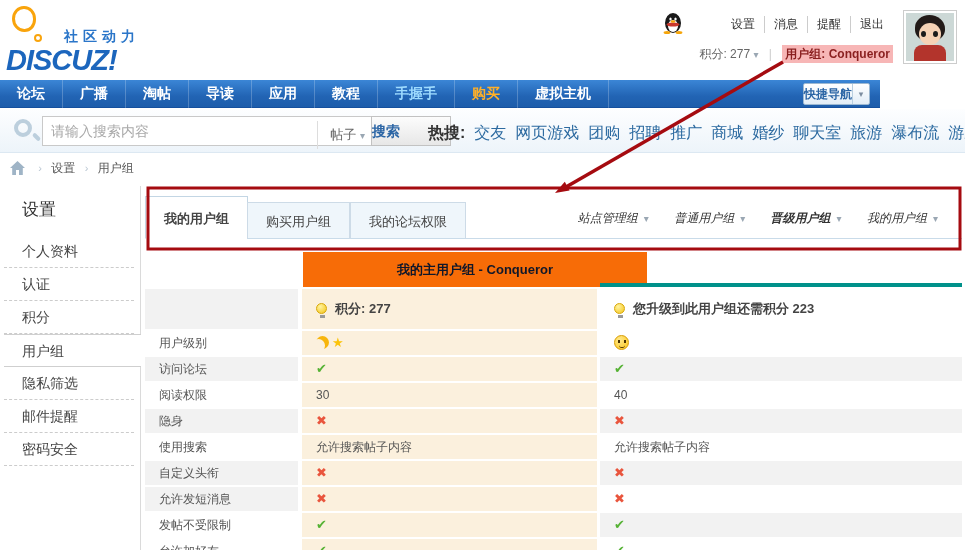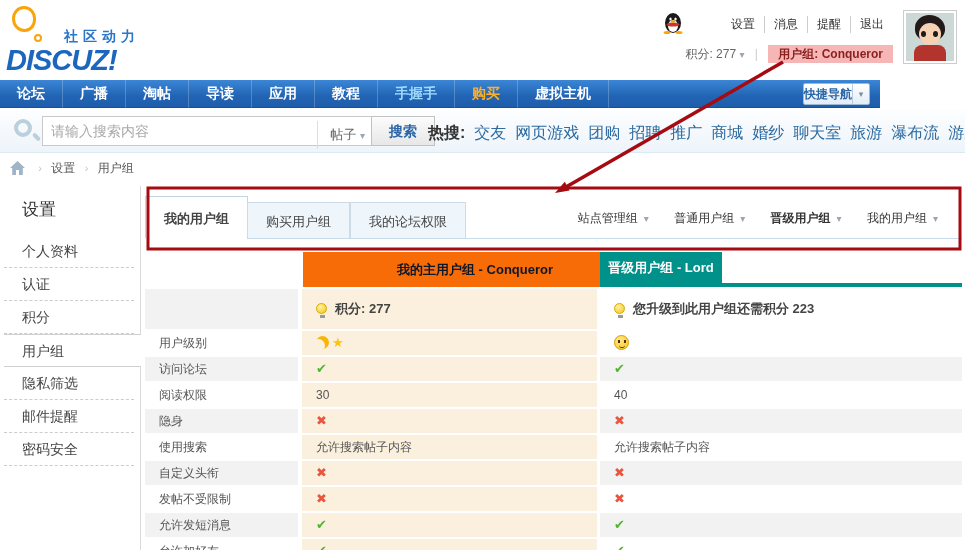--- a/index.html
+++ b/index.html
@@ -16,21 +16,21 @@
   .logo-tagline { position:absolute; left:56px; top:24px; color:#2b76c9; font-size:14px;
                   letter-spacing:5px; font-weight:bold; }
   .logo-text { position:absolute; left:-2px; top:40px; color:#1c66bd; font-size:29px;
                font-weight:bold; font-style:italic; letter-spacing:-1px; }
   .hdr-links { position:absolute; top:16px; right:72px; font-size:12px; color:#333; }
   .hdr-links .lk { display:inline-block; padding:0 9px; border-left:1px solid #ccc; cursor:pointer; }
   .hdr-links .lk:first-child { border-left:none; }
   .qq-pen { position:absolute; top:12px; right:282px; width:20px; height:22px; }
   .hdr-row2 { position:absolute; top:46px; right:72px; font-size:12px; color:#666; white-space:nowrap; }
   .caret { color:#9aa7b3; font-size:10px; }
-  .ug-hl { background:#f7b6b6; color:#8a1f1f; font-weight:bold; padding:2px 10px; }
+  .ug-hl { background:#f7b6b6; color:#8a1f1f; font-weight:bold; padding:2px 3px; }
   .sep-bar { color:#ccc; padding:0 7px; }
   .avatar { position:absolute; top:10px; right:8px; width:54px; height:54px; background:#fff;
             border:1px solid #ccc; padding:2px; }
   .avatar .bg { position:relative; width:100%; height:100%; background:#ccd8d6; overflow:hidden; }
   .avatar .hair { position:absolute; left:9px; top:2px; width:30px; height:26px; background:#221a18;
                   border-radius:50% 55% 45% 45%; }
   .avatar .face { position:absolute; left:13px; top:10px; width:22px; height:22px; background:#f6d2b5;
                   border-radius:50%; }
   .avatar .eye { position:absolute; top:18px; width:5px; height:6px; background:#1b1b1b; border-radius:50%; }
   .avatar .eL { left:15px; } .avatar .eR { left:27px; }
@@ -57,23 +57,23 @@
          border-radius:50%; }
   .mag:after { content:""; position:absolute; left:14px; top:12px; width:9px; height:4px;
                background:#bccfdd; transform:rotate(45deg); border-radius:2px; }
   .sbox { position:absolute; left:42px; top:7px; width:330px; height:30px; background:#fff;
           border:1px solid #c9c9c9; }
   .sbox input { position:absolute; left:8px; top:1px; width:240px; height:26px; border:none; outline:none;
                 font-size:14px; color:#333; font-family:inherit; }
   .sbox input::placeholder { color:#a9a9a9; }
   .stype { position:absolute; right:6px; top:4px; height:28px; line-height:28px; font-size:13px; color:#666;
            border-left:1px solid #ddd; padding-left:12px; cursor:pointer; }
-  .sbtn { position:absolute; left:371px; top:7px; width:64px; height:30px; border:1px solid #c2c2c2;
+  .sbtn { position:absolute; left:371px; top:7px; width:80px; height:30px; border:1px solid #c2c2c2;
           background:linear-gradient(#fcfcfc,#e7e7e7); color:#2b65a5; font-size:14px; font-weight:bold;
-          text-align:center; line-height:28px; cursor:pointer; }
+          text-align:left; line-height:28px; cursor:pointer; }
   .hot { position:absolute; left:428px; top:14px; font-size:16px; color:#444; white-space:nowrap; }
   .hot b { font-weight:bold; color:#333; }
   .hot a { color:#2c6aa0; text-decoration:none; margin-left:9px; cursor:pointer; }
 
   
   .crumb { position:absolute; left:10px; top:160px; font-size:12px; color:#666; }
   .crumb .h-ico { display:inline-block; vertical-align:-3px; margin-right:4px; }
   .crumb .c-sep { color:#b9c6d2; padding:0 6px; font-size:11px; }
   .crumb .c-lk { cursor:pointer; color:#555; }
 
@@ -89,21 +89,21 @@
 
   
   .tabbar { position:absolute; left:145px; top:196px; width:817px; height:43px;
             border-bottom:1px solid #c9dbe9; }
   .tab { position:absolute; bottom:-1px; height:37px; line-height:37px; padding:0 18px; font-size:13px;
          color:#444; background:#eff6fb; border:1px solid #cddbe7; border-bottom:1px solid #c9dbe9;
          cursor:pointer; }
   .tab.active { height:43px; line-height:43px; background:#fff; font-weight:bold;
                 border:1px solid #c3d6e4; border-bottom:1px solid #fff; }
   .t0 { left:0; } .t1 { left:102px; } .t2 { left:205px; }
-  .gfilters { position:absolute; right:24px; top:14px; font-size:12px; color:#333; }
+  .gfilters { position:absolute; right:24px; top:14px; font-size:12px; color:#333;font-style:italic; }
   .gf { margin-left:22px; cursor:pointer; }
   .gf .caret { margin-left:6px; }
   .gf.bold { font-weight:bold; }
 
   
   .col-head-left { position:absolute; left:303px; top:252px; width:344px; height:35px; background:#f76c07;
                    color:#0f172a; font-size:13px; font-weight:bold; text-align:center; line-height:35px; }
   .col-head-right { position:absolute; left:600px; top:252px; width:122px; height:31px; background:#00918a;
                     color:#fff; font-size:13px; font-weight:bold; text-align:center; line-height:31px; }
   .teal-line { position:absolute; left:600px; top:283px; width:362px; height:4px; background:#00918a; }
@@ -236,33 +236,32 @@
     <span class="tab t2">我的论坛权限</span>
     <span class="gfilters">
       <span class="gf"><span>站点管理组</span><span class="caret">▾</span></span>
       <span class="gf"><span>普通用户组</span><span class="caret">▾</span></span>
       <span class="gf bold"><span>晋级用户组</span><span class="caret">▾</span></span>
       <span class="gf"><span>我的用户组</span><span class="caret">▾</span></span>
     </span>
   </div>
 
   <div class="col-head-left">我的主用户组 - Conqueror</div>
-  <div class="col-head-right">晋级用户组 - Lord</div>
   <div class="teal-line"></div>
 
   <div class="cellcol lblcol">
     <div class="cell points bg-gray"></div>
     <div class="cell bg-white">用户级别</div>
     <div class="cell bg-gray">访问论坛</div>
     <div class="cell bg-white">阅读权限</div>
     <div class="cell bg-gray">隐身</div>
     <div class="cell bg-white">使用搜索</div>
     <div class="cell bg-gray">自定义头衔</div>
+    <div class="cell bg-gray">允许发短消息</div>
     <div class="cell bg-white">发帖不受限制</div>
-    <div class="cell bg-gray">允许发短消息</div>
     <div class="cell bg-white">允许加好友</div>
   </div>
 
   <div class="cellcol lvcol">
     <div class="cell points bg-cream"><span class="bulb"></span><span>积分: 277</span></div>
     <div class="cell bg-cream"><span class="moon"></span><span class="star">★</span></div>
     <div class="cell bg-cream"><span class="ck">✔</span></div>
     <div class="cell bg-cream">30</div>
     <div class="cell bg-cream"><span class="cx">✖</span></div>
     <div class="cell bg-cream">允许搜索帖子内容</div>

